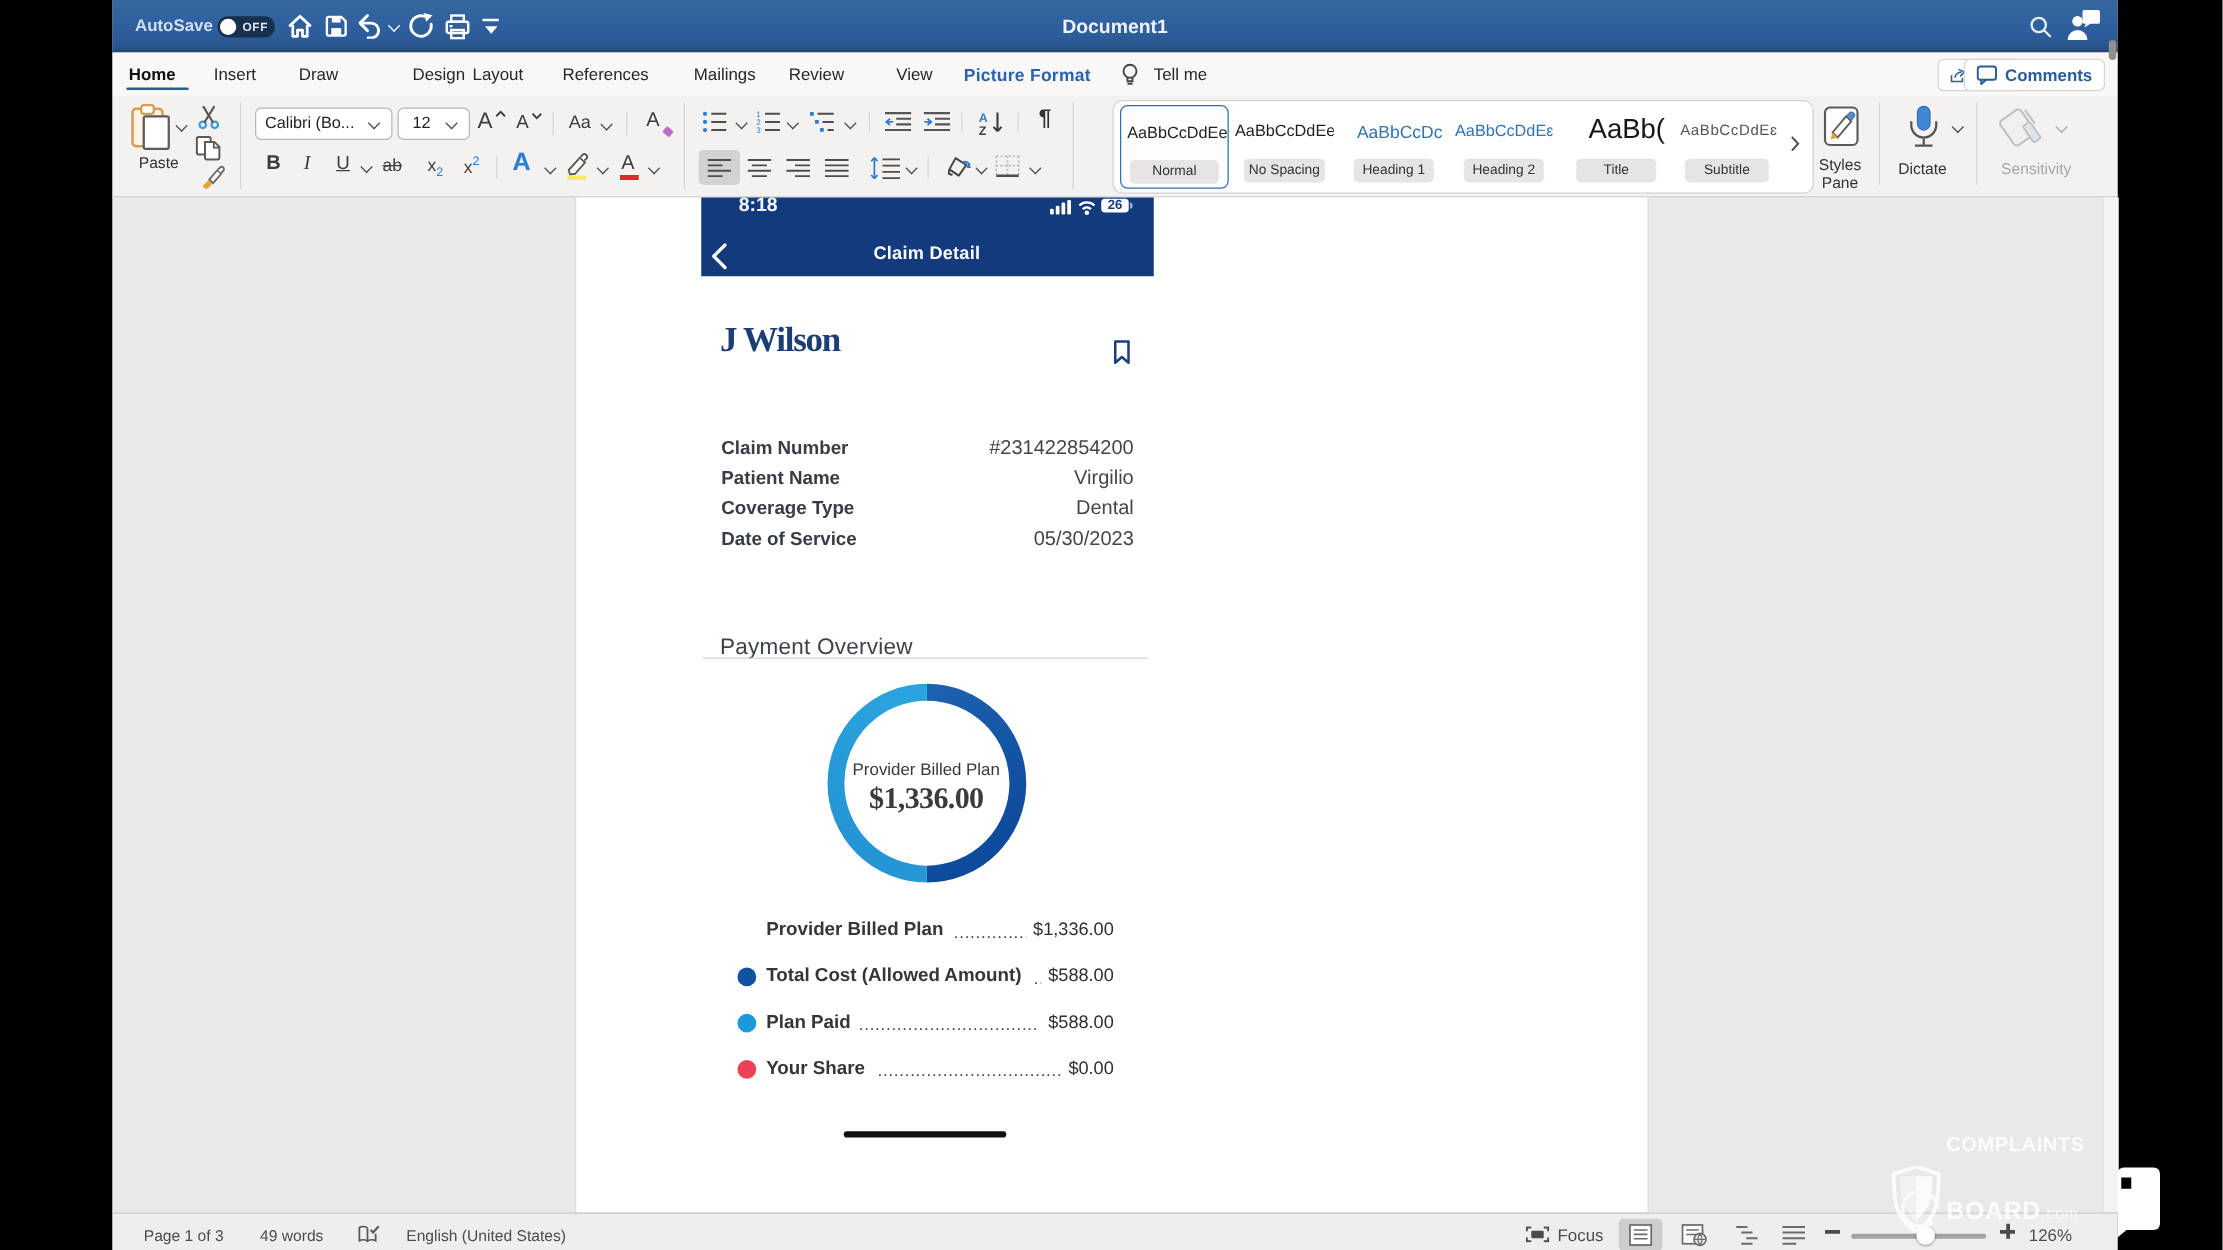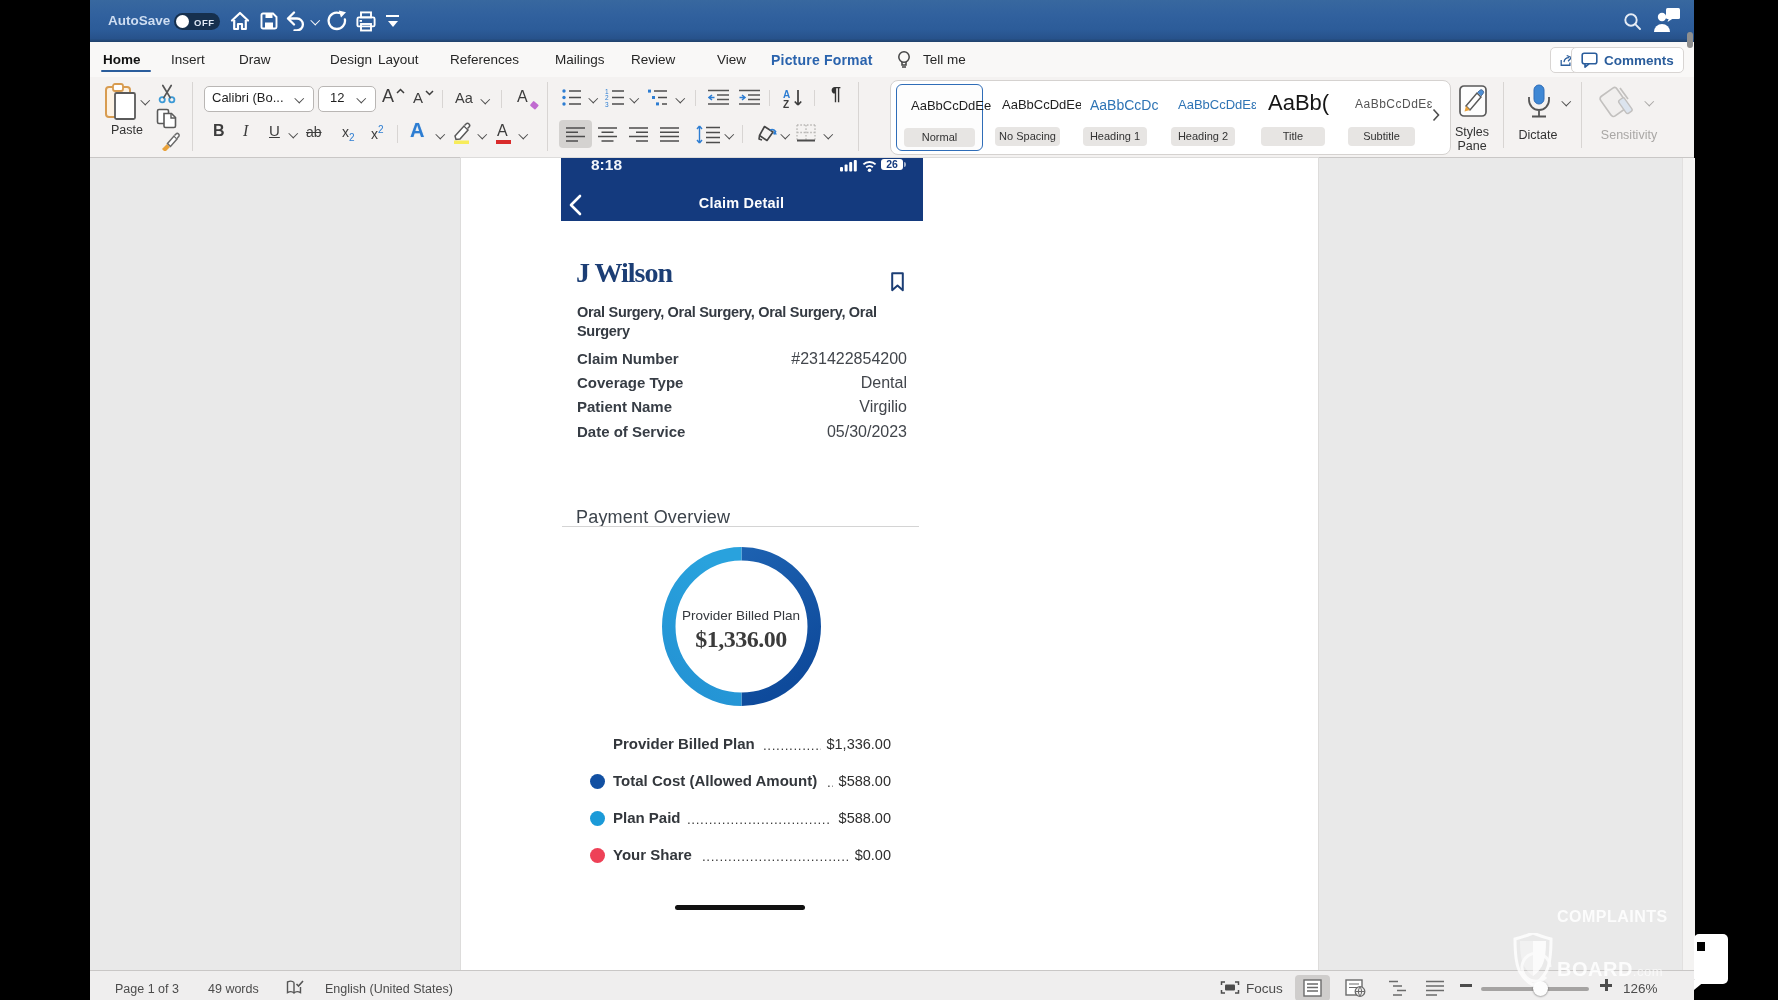--- a/index.html
+++ b/index.html
@@ -24,21 +24,21 @@
   
   #docarea{left:0;top:158px;width:1604px;height:812px;background:#e9e9e9;}
   #page{left:371px;top:0;width:857px;height:812px;background:#fff;box-shadow:0 0 0 1px #dddcdb;}
   
   #statusbar{left:0;top:970px;width:1604px;height:30px;background:#efeeee;border-top:1px solid #c9c7c6;}
   .st{top:11px;font-size:12.5px;color:#4c4c4c;}
   .leader{overflow:hidden;white-space:nowrap;color:#3c3c3c;font-size:13.5px;letter-spacing:.6px;}
   .chev{position:absolute;width:5.5px;height:5.5px;border-right:1.5px solid #4d4d4d;border-bottom:1.5px solid #4d4d4d;transform:rotate(45deg);}
   .rlabel{position:absolute;font-size:12.5px;color:#333;}
   .chip{position:absolute;top:7px;height:65px;}
-  .chipsample{position:absolute;top:13px;width:100%;text-align:left;font-size:13px;color:#1f1f1f;white-space:nowrap;overflow:hidden;margin-left:14px;}
+  .chipsample{position:absolute;top:13px;width:100%;text-align:right;font-size:13px;color:#1f1f1f;white-space:nowrap;overflow:hidden;}
   .chiplabel{position:absolute;left:7px;right:7px;top:43px;height:19px;background:#e7e5e3;border-radius:4px;
              font-size:11px;color:#333;text-align:center;line-height:19px;}
 </style>
 </head>
 <body>
 <div class="a" id="win">
 
   <div class="a" id="titlebar">
     <div class="a tbtxt" style="left:18px;top:13px;">AutoSave</div>
 
@@ -72,20 +72,21 @@
       <svg class="a" style="left:266px;top:11px;" width="20" height="21" viewBox="0 0 20 21">
         <rect x="5" y="1.4" width="10" height="5" stroke="#fff" stroke-width="1.9" fill="none"></rect>
         <rect x="1.4" y="6.4" width="17.2" height="9" rx="1.5" stroke="#fff" stroke-width="1.9" fill="none"></rect>
         <rect x="5" y="13" width="10" height="6.5" stroke="#fff" stroke-width="1.9" fill="none"></rect>
         <rect x="3.6" y="9" width="2.4" height="1.8" fill="#fff"></rect>
       </svg>
 
       <div class="a" style="left:296px;top:15px;width:13px;height:2.4px;background:#fff;"></div>
       <div class="a" style="left:297.5px;top:20.5px;width:0;height:0;border-left:5px solid transparent;border-right:5px solid transparent;border-top:6px solid #fff;"></div>
     </div>
+    <div class="a" id="doctitle">Document1</div>
     <div class="a" id="tb-right">
       <svg class="a" style="left:1533px;top:12px;" width="19" height="19" viewBox="0 0 19 19">
         <circle cx="8" cy="8" r="5.7" stroke="#e6ecf5" stroke-width="1.9" fill="none"></circle>
         <path d="M12.2 12.2 L17 17" stroke="#e6ecf5" stroke-width="1.9" stroke-linecap="round"></path>
       </svg>
       <svg class="a" style="left:1562px;top:8px;" width="28" height="26" viewBox="0 0 28 26">
         <rect x="14" y="0" width="14" height="11" rx="1.5" fill="#fff"></rect>
         <path d="M17 10 L15.5 14 L21 10.5 Z" fill="#fff"></path>
         <circle cx="10" cy="9" r="4.2" fill="#fff"></circle>
         <path d="M2 24 a8 8 0 0 1 16 0 Z" fill="#fff"></path>
@@ -358,34 +359,33 @@
       <svg class="a" style="left:106px;top:36px;" width="16" height="22" viewBox="0 0 16 22">
         <path d="M13 2 L4 11 L13 20" stroke="#fff" stroke-width="2.6" fill="none" stroke-linecap="round" stroke-linejoin="round"></path>
       </svg>
       <div class="a" style="left:99.5px;top:37px;width:362px;text-align:center;color:#fdfdfe;font-size:14.5px;font-weight:600;letter-spacing:.2px;">Claim Detail</div>
 
       <div class="a" style="left:115px;top:99px;font-family:'Liberation Serif',serif;font-size:28px;font-weight:700;color:#1c3e75;letter-spacing:-1px;">J Wilson</div>
 
       <svg class="a" style="left:429px;top:114px;" width="15" height="20" viewBox="0 0 15 20">
         <path d="M2.2 1.2 H12.8 V18.2 L7.5 13.6 L2.2 18.2 Z" stroke="#1c3e75" stroke-width="2" fill="none" stroke-linejoin="round"></path>
       </svg>
-      <div class="a" style="left:116px;top:145px;width:330px;font-size:14.5px;letter-spacing:-.3px;font-weight:700;color:#343a42;line-height:18.5px;">Oral Surgery, Oral Surgery, Oral Surgery, Oral<br>Surgery</div>
 
       <div class="a" style="left:116px;top:192px;width:330px;">
         <div style="position:relative;height:24.2px;">
             <span style="position:absolute;left:0;font-size:15px;font-weight:700;color:#373d45;">Claim Number</span>
             <span style="position:absolute;right:0;font-size:16px;color:#42464c;">#231422854200</span>
           </div>
         <div style="position:relative;height:24.2px;">
+            <span style="position:absolute;left:0;font-size:15px;font-weight:700;color:#373d45;">Patient Name</span>
+            <span style="position:absolute;right:0;font-size:16px;color:#42464c;">Virgilio</span>
+          </div>
+        <div style="position:relative;height:24.2px;">
             <span style="position:absolute;left:0;font-size:15px;font-weight:700;color:#373d45;">Coverage Type</span>
             <span style="position:absolute;right:0;font-size:16px;color:#42464c;">Dental</span>
-          </div>
-        <div style="position:relative;height:24.2px;">
-            <span style="position:absolute;left:0;font-size:15px;font-weight:700;color:#373d45;">Patient Name</span>
-            <span style="position:absolute;right:0;font-size:16px;color:#42464c;">Virgilio</span>
           </div>
         <div style="position:relative;height:24.2px;">
             <span style="position:absolute;left:0;font-size:15px;font-weight:700;color:#373d45;">Date of Service</span>
             <span style="position:absolute;right:0;font-size:16px;color:#42464c;">05/30/2023</span>
           </div>
       </div>
 
       <div class="a" style="left:115px;top:349px;font-size:18px;letter-spacing:.2px;color:#3c434b;">Payment Overview</div>
       <div class="a" style="left:101px;top:368px;width:357px;height:1px;background:#d4d4d4;"></div>
 

